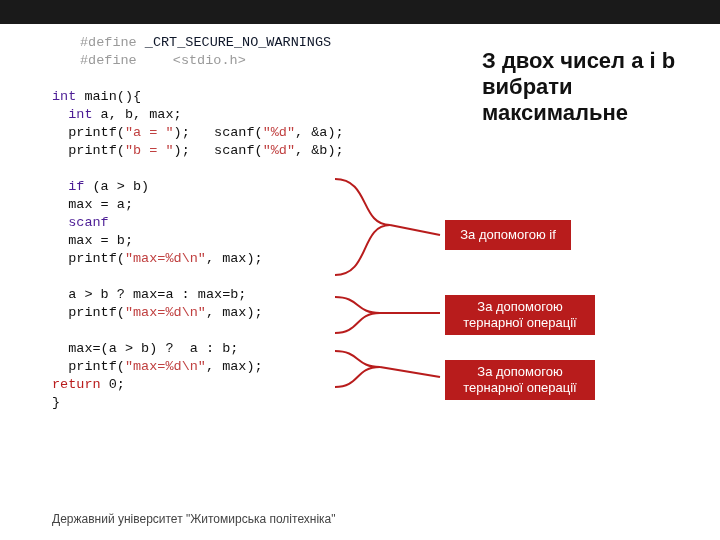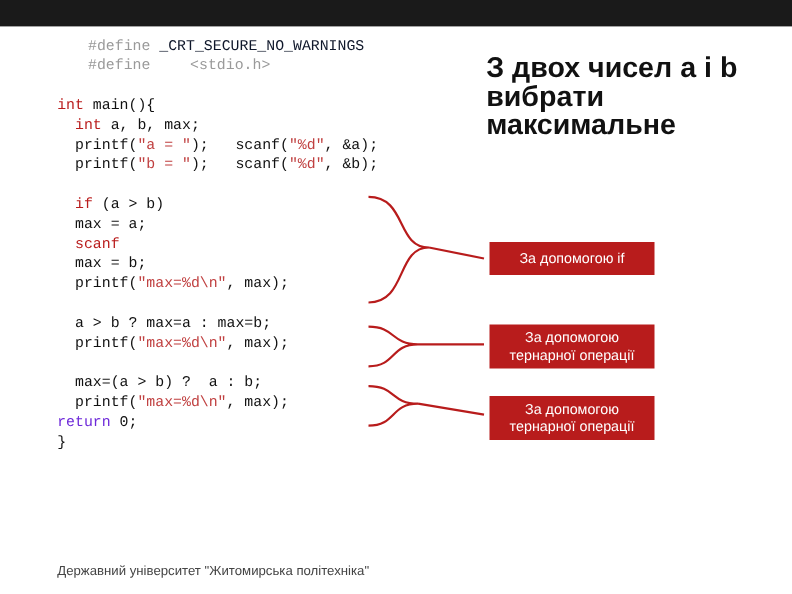--- a/index.html
+++ b/index.html
@@ -1,27 +1,27 @@
 <!DOCTYPE html>
 <html><head>
 <meta charset="utf-8">
 <style>
   * { box-sizing: border-box; margin: 0; padding: 0; }
   body { width: 720px; height: 540px; background: #fff; font-family: Arial, sans-serif; position: relative; overflow: hidden; }
   .topbar { width: 100%; height: 24px; background: #1a1a1a; }
   .code-area { position: absolute; left: 52px; top: 34px; font-family: Consolas, "Courier New", monospace; font-size: 13.5px; line-height: 18px; white-space: pre; }
   .c-gray { color: #9a9a9a; margin-left: 28px; }
   .c-teal { color: #0f172a; }
-  .c-blue { color: #b91c1c; }
+  .c-blue { color: #4c1d95; }
   .c-str  { color: #c04040; }
-  .c-purple { color: #6d28d9; }
+  .c-purple { color: #b91c1c; }
   .c-text { color: #111; }
-  .title { position: absolute; left: 442px; top: 48px; width: 230px; font-family: Arial, sans-serif; font-weight: 700; font-size: 26px; line-height: 26px; color: #111; }
+  .title { position: absolute; left: 482px; top: 48px; width: 230px; font-family: Arial, sans-serif; font-weight: 700; font-size: 22px; line-height: 26px; color: #111; }
   .annot { position: absolute; background: #b81c1c; color: #fff; font-size: 13px; line-height: 16px; text-align: center; padding: 6px 10px; display: flex; align-items: center; justify-content: center; }
-  .a1 { left: 445px; top: 220px; width: 150px; height: 30px; }
+  .a1 { left: 445px; top: 220px; width: 126px; height: 30px; }
   .a2 { left: 445px; top: 295px; width: 150px; height: 40px; }
   .a3 { left: 445px; top: 360px; width: 150px; height: 40px; }
   .brace { position: absolute; }
   .brace path { stroke: #b81c1c; stroke-width: 2; fill: none; }
   .footer { position: absolute; left: 52px; bottom: 14px; font-size: 12px; color: #444; }
 </style>
 </head>
 <body>
 
 <div class="topbar"></div>

